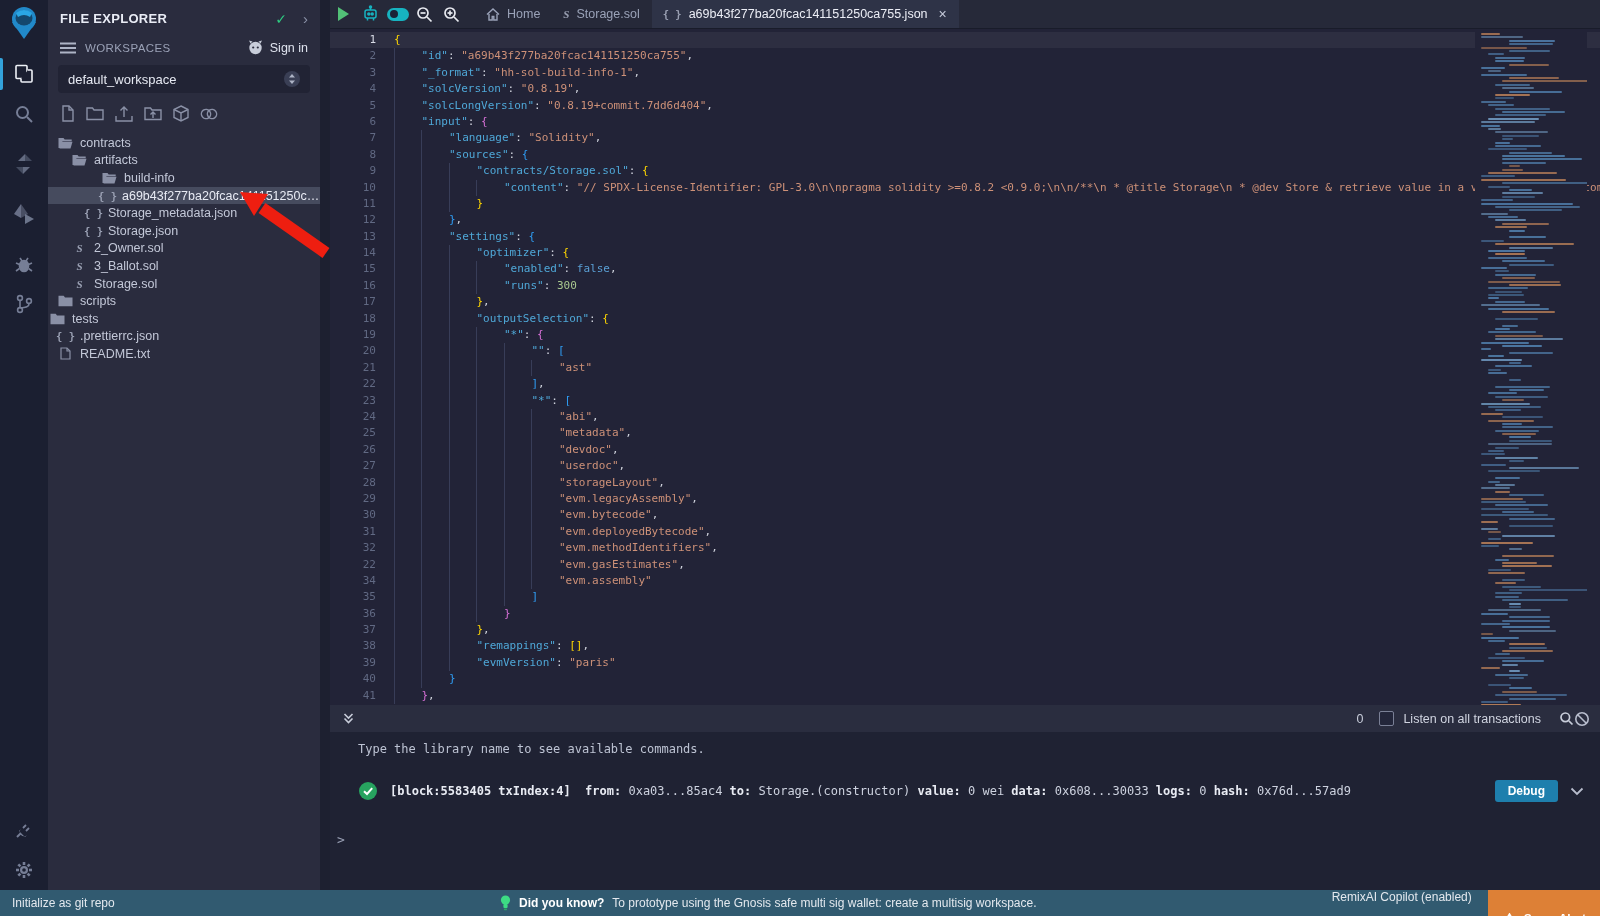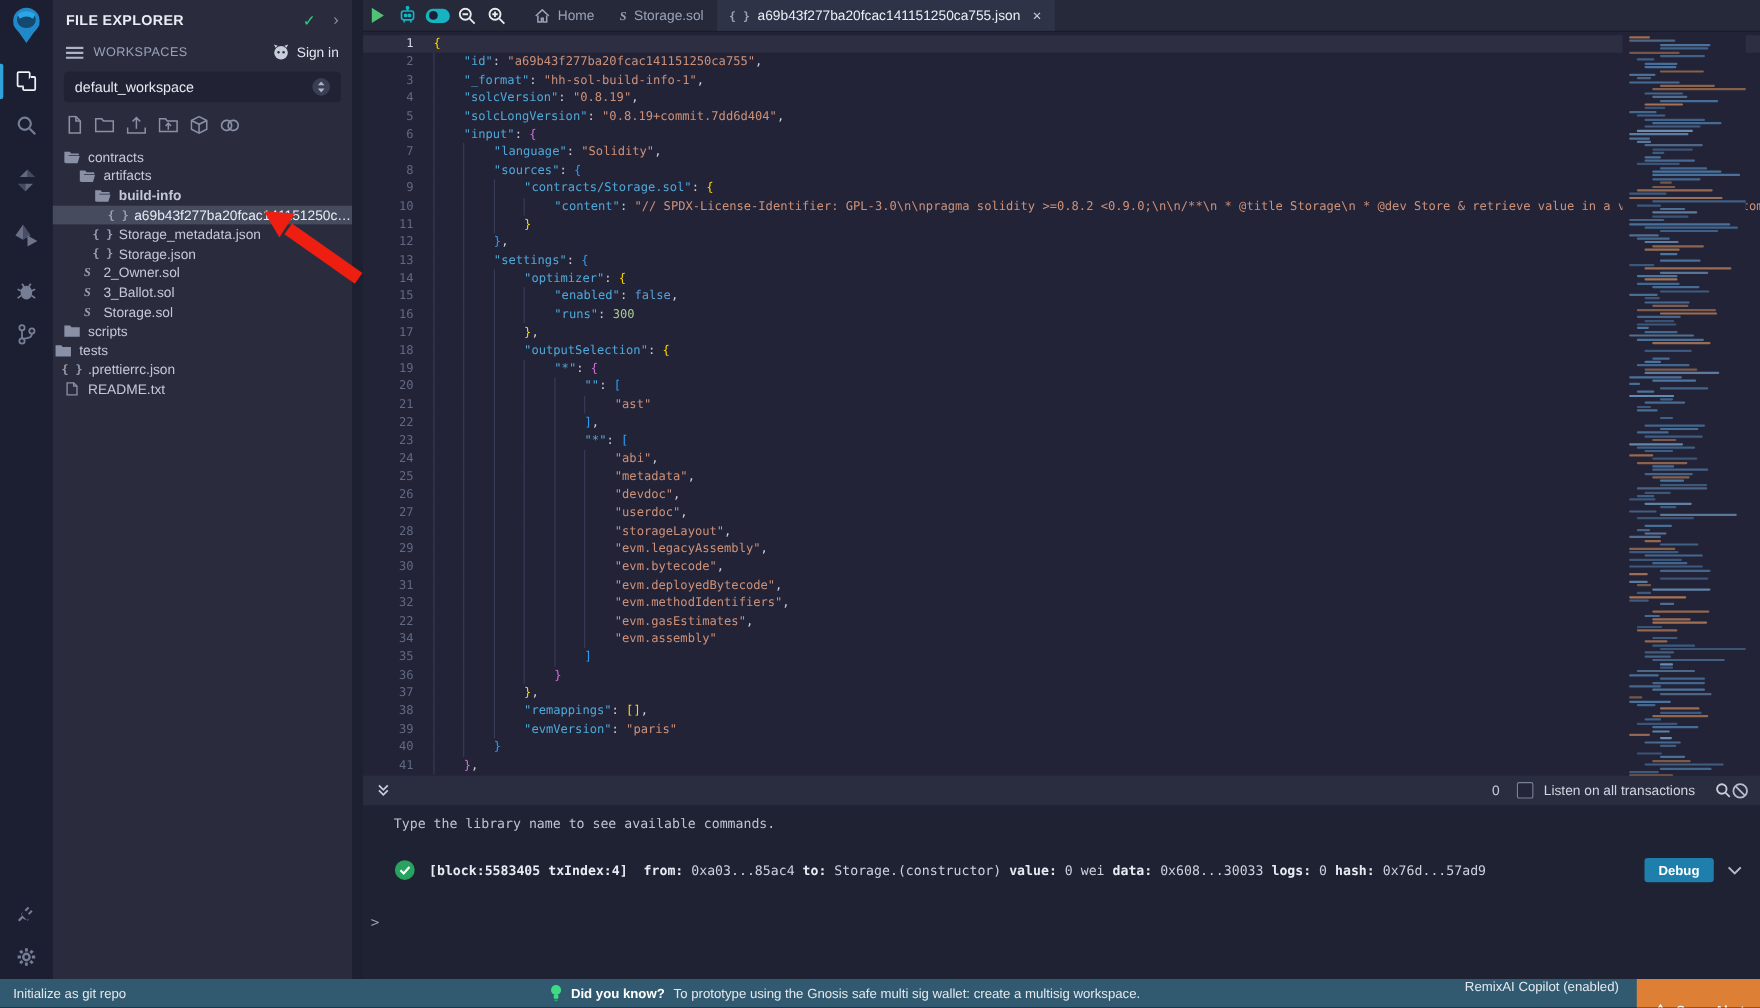--- a/index.html
+++ b/index.html
@@ -249,21 +249,21 @@
       </div>
       <div class="tree-row" style="padding-left: 24px;">
         <span class="tree-ic">
           <svg width="15" height="12" viewBox="0 0 15 12" fill="#8a90a6">
             <path d="M0.5 1 h5 l1.2 1.6 h7 v1.6 h-9.2 l-2 6.8 h-2 z"></path>
             <path d="M3.5 4.8 h11 l-2 6.7 h-11 z"></path>
           </svg>
         </span>
         <span class="tree-label">artifacts</span>
       </div>
-      <div class="tree-row" style="padding-left: 38px; font-weight: bold;">
+      <div class="tree-row" style="padding-left: 54px;">
         <span class="tree-ic">
           <svg width="15" height="12" viewBox="0 0 15 12" fill="#8a90a6">
             <path d="M0.5 1 h5 l1.2 1.6 h7 v1.6 h-9.2 l-2 6.8 h-2 z"></path>
             <path d="M3.5 4.8 h11 l-2 6.7 h-11 z"></path>
           </svg>
         </span>
         <span class="tree-label">build-info</span>
       </div>
       <div class="tree-row sel" style="padding-left: 52px;">
         <span class="tree-ic">

